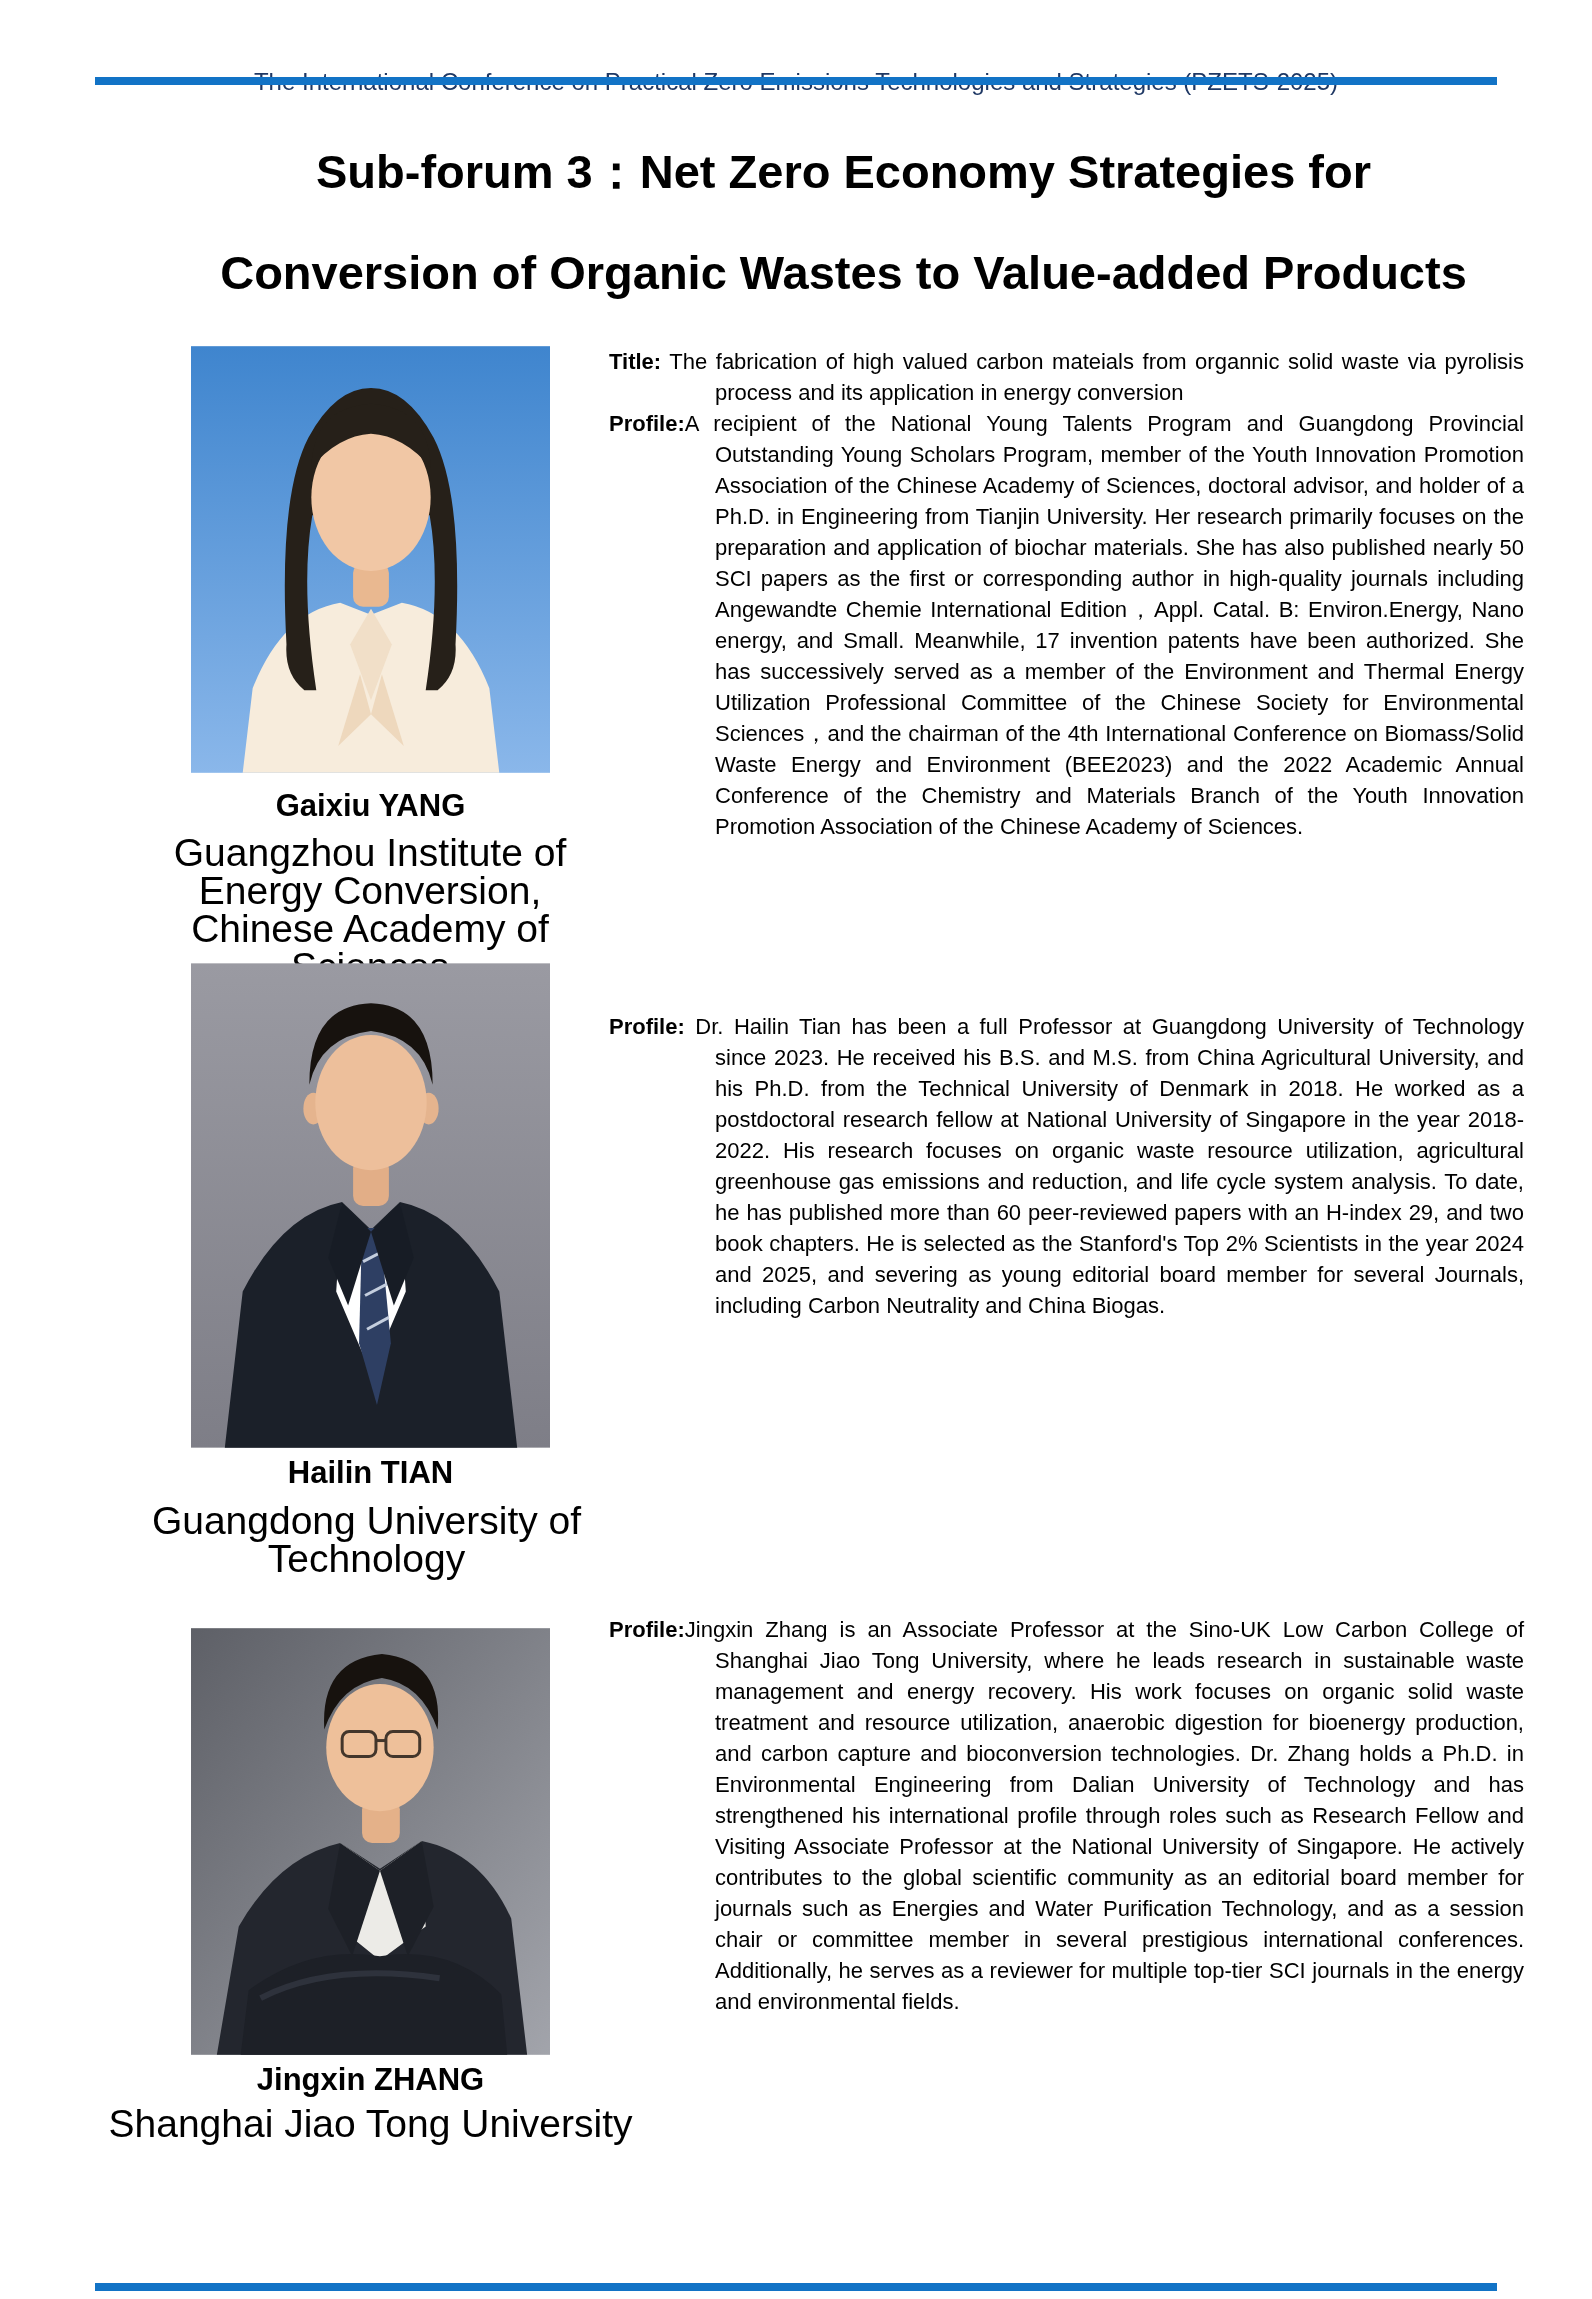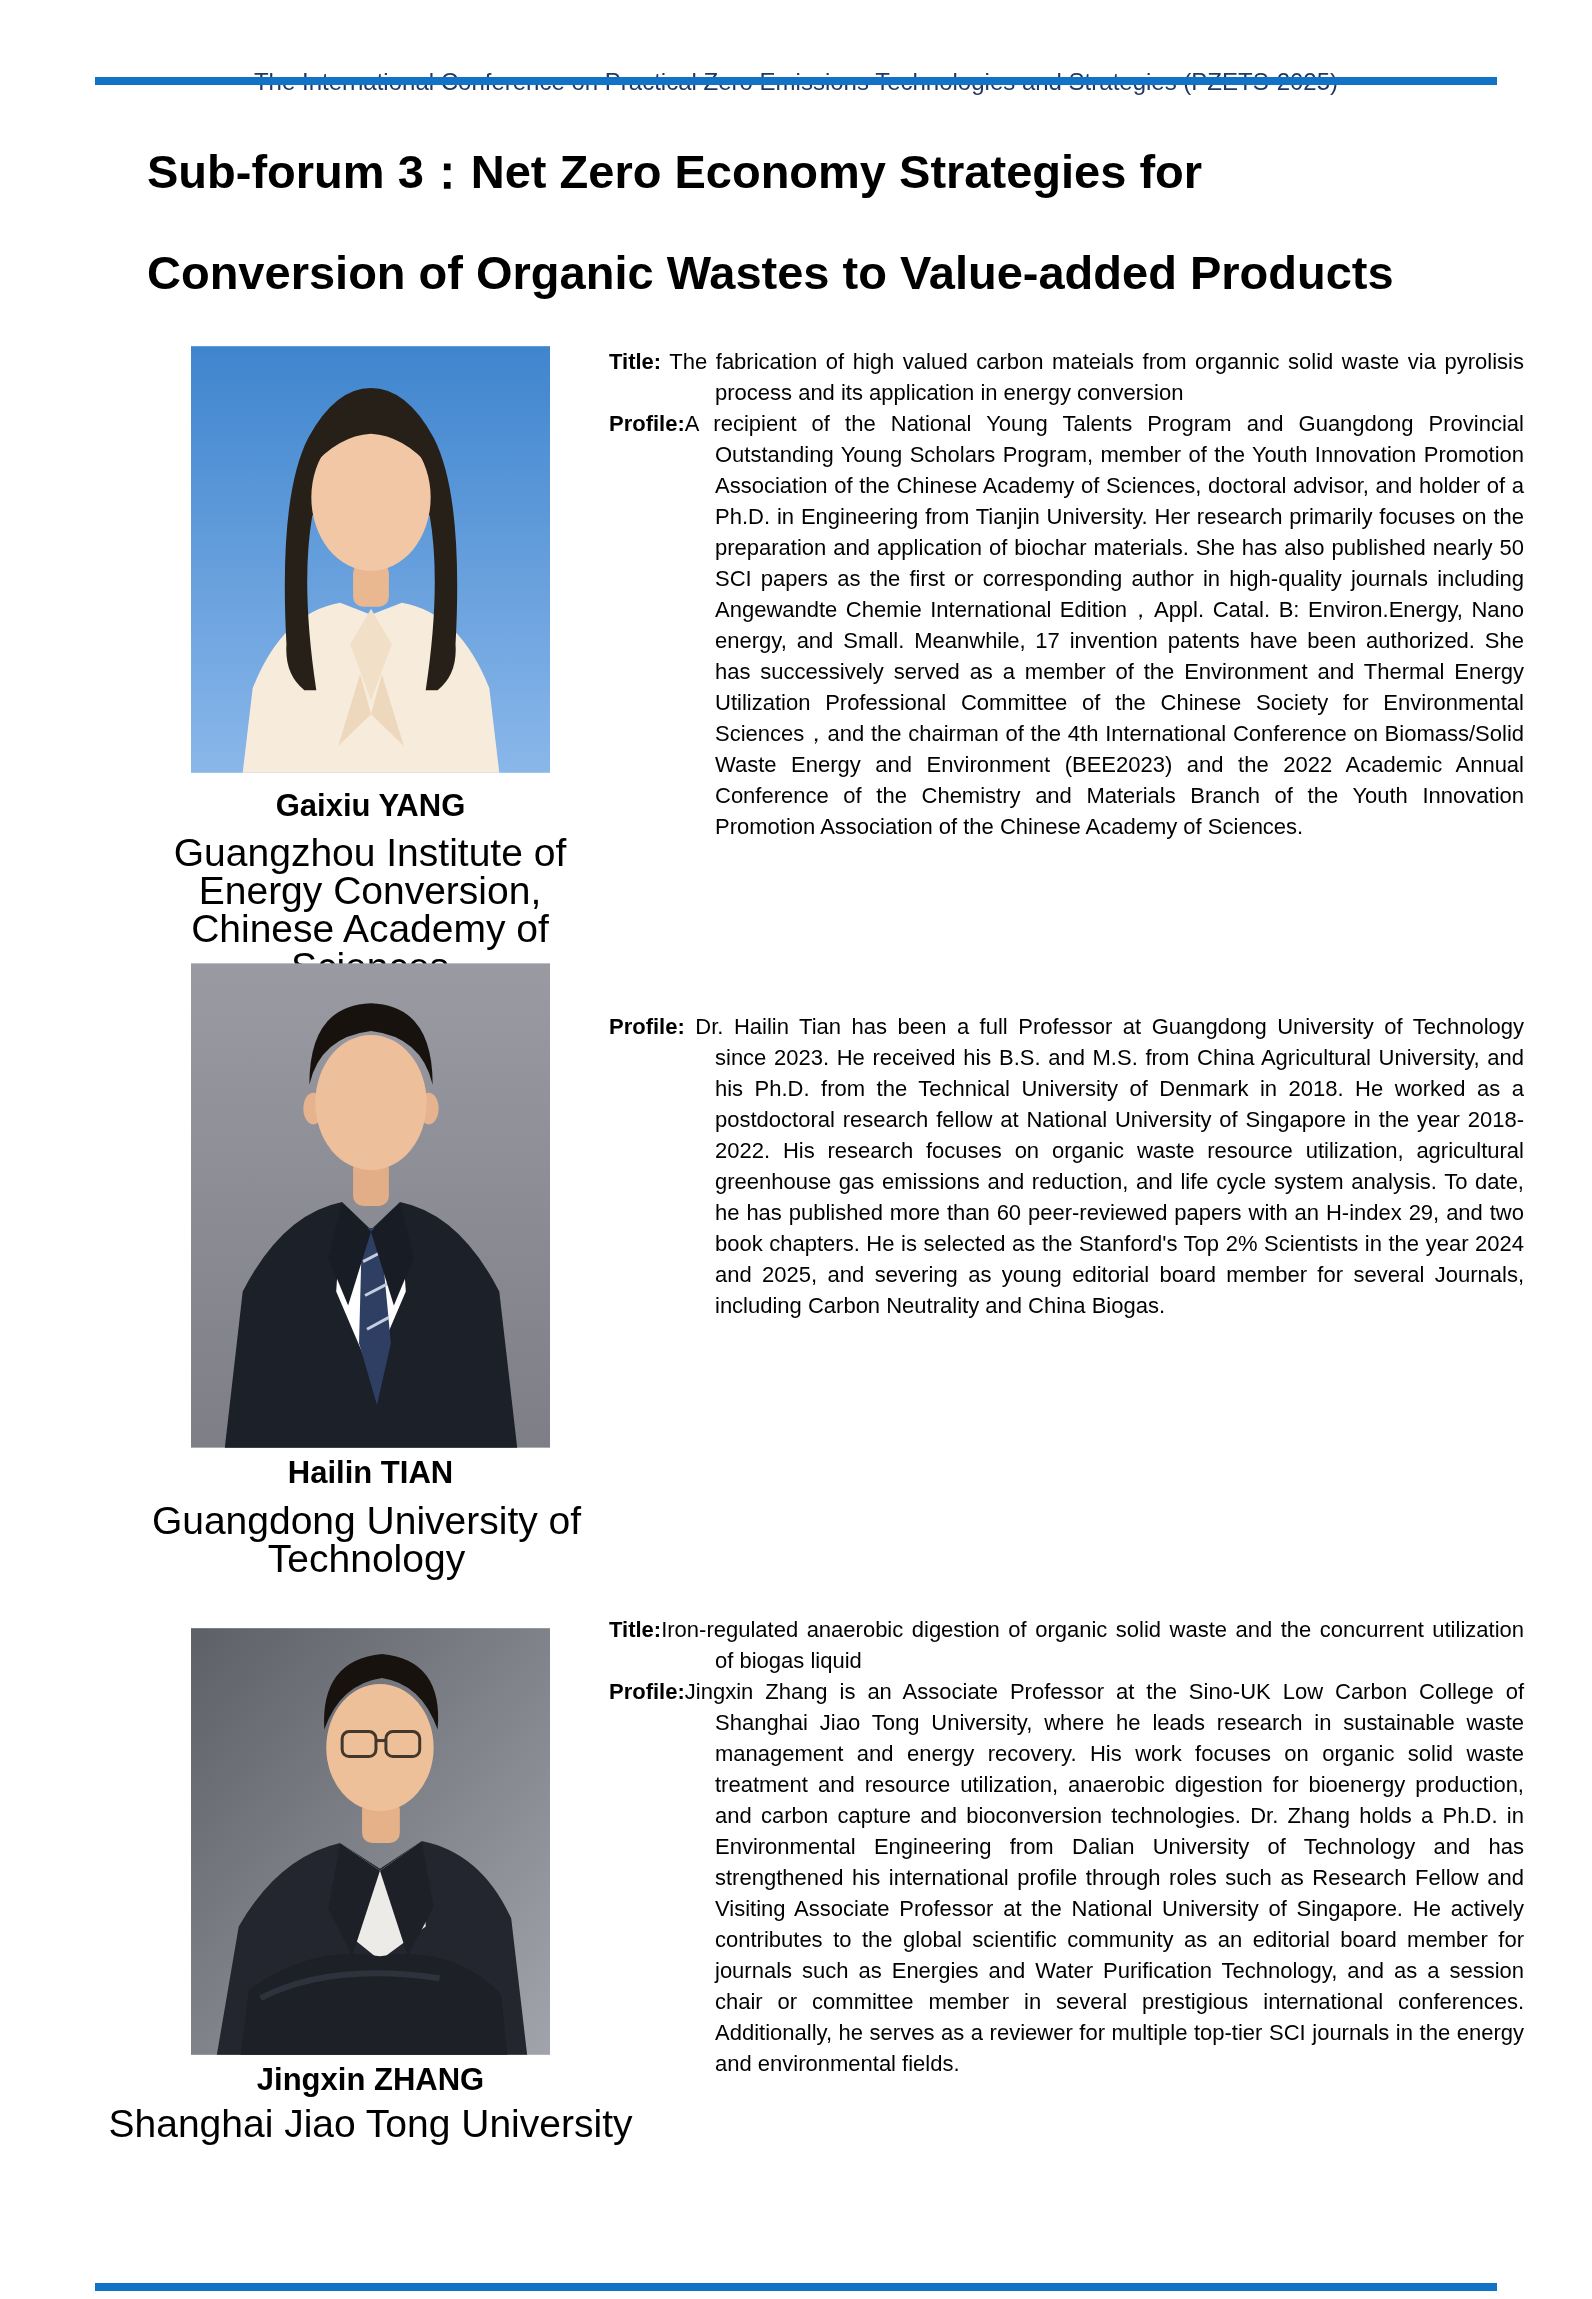--- a/index.html
+++ b/index.html
@@ -21,21 +21,21 @@
     position:absolute;left:95px;right:95px;height:8px;
     background:#1273c6;
   }
   .rule-top{top:77px;}
   .rule-bottom{top:2283px;}
   .main-title{
     position:absolute;left:147px;top:121px;width:1393px;
     font-size:47px;font-weight:bold;line-height:101px;
     letter-spacing:0px;
   }
-  .main-title .line{white-space:nowrap;}
+  .main-title .line{white-space:nowrap;text-align:center;}
   .portrait{position:absolute;left:191px;display:block;}
   #portrait-1{top:346px;width:359px;height:427px;}
   #portrait-2{top:963px;width:359px;height:485px;}
   #portrait-3{top:1628px;width:359px;height:427px;}
   .speaker-name{
     position:absolute;left:92px;width:557px;
     text-align:center;font-size:31px;font-weight:bold;
   }
   #name-1{top:788px;}
   #name-2{top:1455px;}
@@ -142,18 +142,17 @@
   <rect x="172" y="172" width="38" height="44" rx="10" fill="#e4b189"></rect>
   <ellipse cx="190" cy="120" rx="54" ry="64" fill="#eec09a"></ellipse>
   <path d="M134,102 Q130,32 192,26 Q254,32 248,102 Q232,56 192,50 Q150,56 134,102 Z" fill="#17120e"></path>
   <rect x="152" y="104" width="34" height="25" rx="7" fill="none" stroke="#43362b" stroke-width="3"></rect>
   <rect x="196" y="104" width="34" height="25" rx="7" fill="none" stroke="#43362b" stroke-width="3"></rect>
   <line x1="186" y1="113" x2="196" y2="113" stroke="#43362b" stroke-width="3"></line>
 </svg>
 <div id="name-3" class="speaker-name">Jingxin ZHANG</div>
 <div id="aff-3" class="speaker-aff">Shanghai Jiao Tong University</div>
 <div id="text-block-3" class="text-block">
-  <p class="para"><span class="label">Title:</span><span>Iron-regulated anaerobic digestion of organic solid waste and the concurrent utilization of biogas liquid</span></p>
   <p class="para"><span class="label">Profile:</span><span>Jingxin Zhang is an Associate Professor at the Sino-UK Low Carbon College of Shanghai Jiao Tong University, where he leads research in sustainable waste management and energy recovery. His work focuses on organic solid waste treatment and resource utilization, anaerobic digestion for bioenergy production, and carbon capture and bioconversion technologies. Dr. Zhang holds a Ph.D. in Environmental Engineering from Dalian University of Technology and has strengthened his international profile through roles such as Research Fellow and Visiting Associate Professor at the National University of Singapore. He actively contributes to the global scientific community as an editorial board member for journals such as Energies and Water Purification Technology, and as a session chair or committee member in several prestigious international conferences. Additionally, he serves as a reviewer for multiple top-tier SCI journals in the energy and environmental fields.</span></p>
 </div>
 
 <div class="rule rule-bottom"></div>
 
 
 </body></html>

